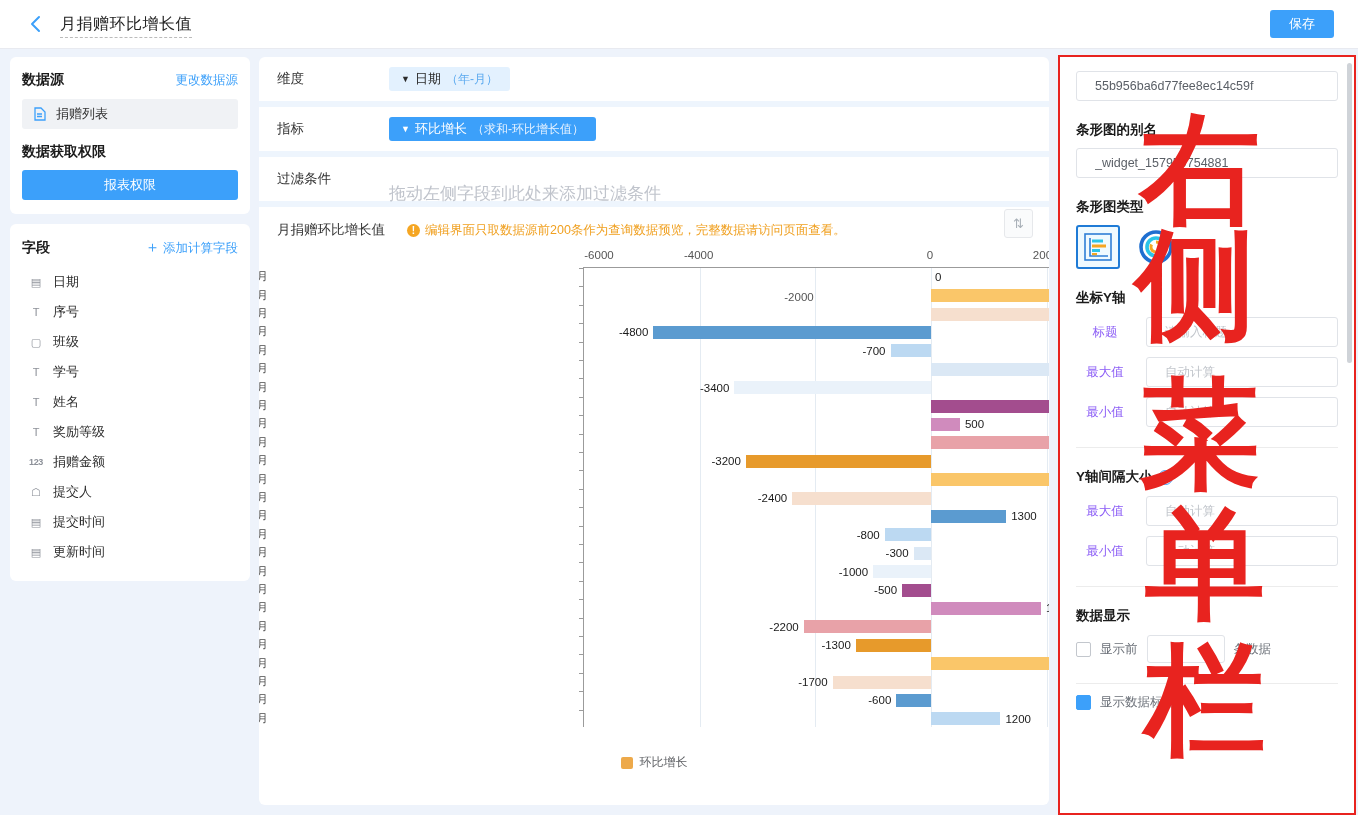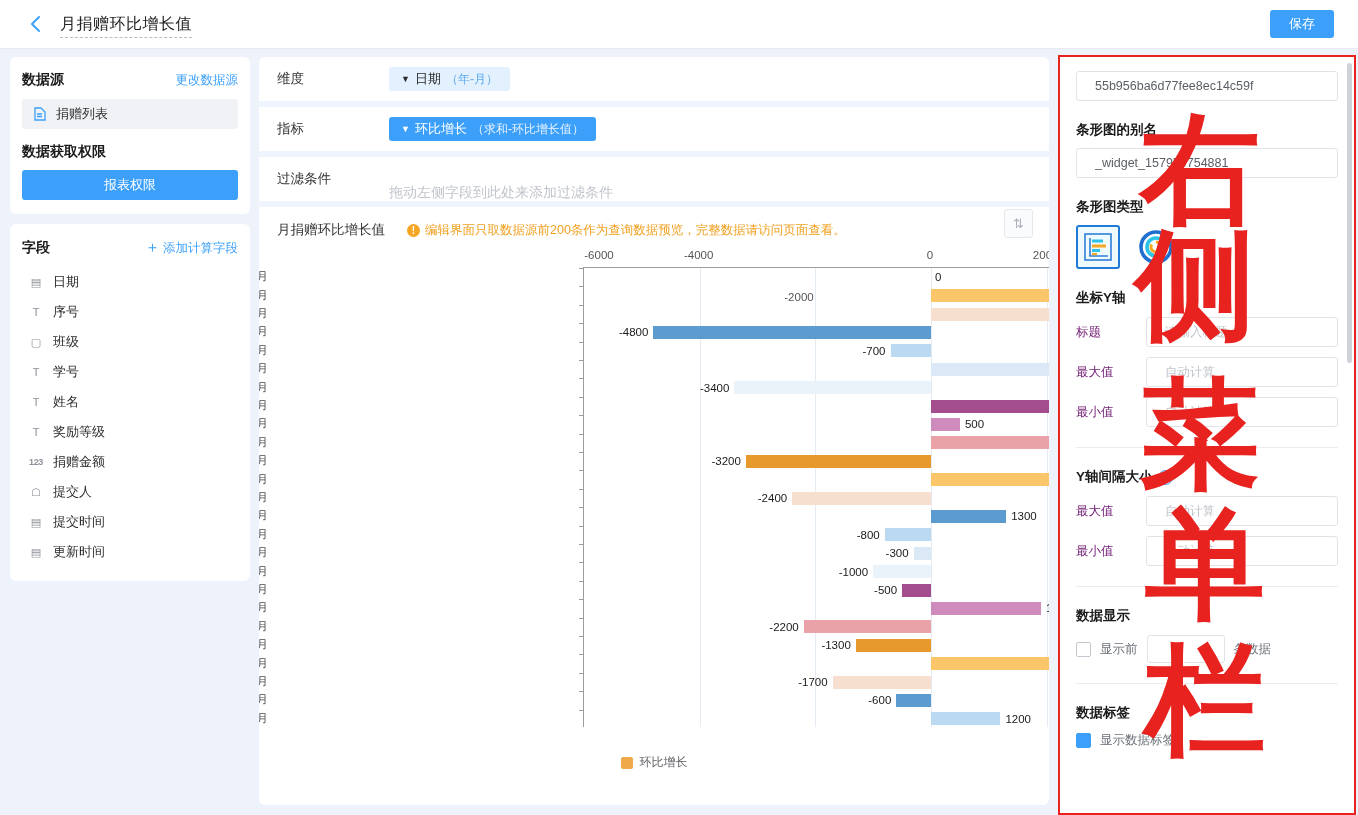--- a/index.html
+++ b/index.html
@@ -48,21 +48,21 @@
   .cfg-row{display:flex;align-items:center;height:50px;border-bottom:6px solid #eef5fd;
            padding-left:18px;box-sizing:border-box;}
   .cfg-label{width:112px;font-size:13.5px;color:#333;flex:none;}
   .pill{display:inline-flex;align-items:center;gap:5px;height:24px;padding:0 12px;border-radius:3px;
         font-size:13px;cursor:pointer;white-space:nowrap;}
   .pill.soft{background:#e3f1fe;color:#2b2b2b;}
   .pill.solid{background:#3ca0fa;color:#fff;}
   .caret{font-size:9px;line-height:1;}
   .pill .dim{color:#5aa9ef;font-size:12px;}
   .pill.solid .dim{color:#e6f2ff;}
-  .drop-hint{color:#c0c4cc;font-size:14px;margin-top:28px;}
+  .drop-hint{color:#c0c4cc;font-size:17px;margin-top:28px;}
 
   
   .chart-hd{display:flex;align-items:center;height:34px;padding:6px 18px 0;position:relative;}
   .chart-name{font-size:13.5px;color:#333;margin-right:22px;}
   .warn{display:flex;align-items:center;gap:5px;color:#f0a020;font-size:12.5px;}
   .warn-ic{width:13px;height:13px;border-radius:50%;background:#f5a623;color:#fff;font-size:10px;
            line-height:13px;text-align:center;font-weight:bold;flex:none;}
   .sort-btn{position:absolute;right:16px;top:2px;width:27px;height:27px;border:1px solid #e6e8eb;
             border-radius:3px;background:#fafbfc;color:#a9b0b8;font-size:13px;line-height:27px;
             text-align:center;cursor:pointer;}
@@ -89,21 +89,21 @@
   .r-title{font-size:13.5px;font-weight:bold;color:#1b1b1b;margin:0 0 9px;}
   .r-title.mt{margin-top:20px;}
   .inp{width:100%;height:30px;border:1px solid #e0e3e8;border-radius:3px;box-sizing:border-box;
        padding:0 18px;font-size:12.5px;color:#5a5f66;font-family:inherit;background:#fff;outline:none;}
   .inp::placeholder{color:#c2c6cc;}
   .typerow{display:flex;gap:14px;align-items:center;margin-top:4px;}
   .type-ic{width:44px;height:44px;border-radius:3px;display:flex;align-items:center;
            justify-content:center;cursor:pointer;}
   .type-ic.sel{border:2px solid #1f7bd6;background:#effaff;box-sizing:border-box;}
   .frow{display:flex;align-items:center;margin-top:10px;}
-  .flab{width:58px;text-align:left;padding-right:12px;font-size:12.5px;color:#701a75;flex:none;}
+  .flab{width:58px;text-align:center;padding-right:12px;font-size:12.5px;color:#8b5cf6;flex:none;}
   .fin{flex:1;}
   .divider{height:1px;background:#ececec;margin:20px 0 0;}
   .help{display:inline-block;width:13px;height:13px;border-radius:50%;border:1px solid #3ca0fa;
         color:#3ca0fa;font-size:9px;line-height:12px;text-align:center;margin-left:5px;
         vertical-align:1px;cursor:pointer;}
   .ckrow{display:flex;align-items:center;gap:9px;margin-top:10px;}
   .ckbox{width:13px;height:13px;border:1px solid #c3c7cd;border-radius:2px;flex:none;cursor:pointer;}
   .ckbox.on{background:#3ca0fa;border-color:#3ca0fa;}
   .ck-lab{font-size:12.5px;color:#6b7078;}
   .cnt-in{width:78px;height:28px;border:1px solid #e0e3e8;border-radius:3px;box-sizing:border-box;}
@@ -406,21 +406,20 @@
       <div class="r-title mt">数据显示</div>
       <div class="ckrow">
         <span class="ckbox"></span>
         <span class="ck-lab">显示前</span>
         <input class="inp cnt-in" value="" style="">
         <span class="ck-lab">条数据</span>
       </div>
 
       <div class="divider"></div>
 
-      <div class="r-title mt">数据标签</div>
       <div class="ckrow">
         <span class="ckbox on"></span>
         <span class="ck-lab">显示数据标签</span>
       </div>
     </div>
     <div class="rscroll"></div>
   </div>
 
   <div class="anno" style="left: 1140px; top: 110px; font-size: 120px; color: rgb(232, 35, 31);">右</div>
   <div class="anno" style="left: 1135px; top: 225px; font-size: 120px; color: rgb(232, 35, 31);">侧</div>

